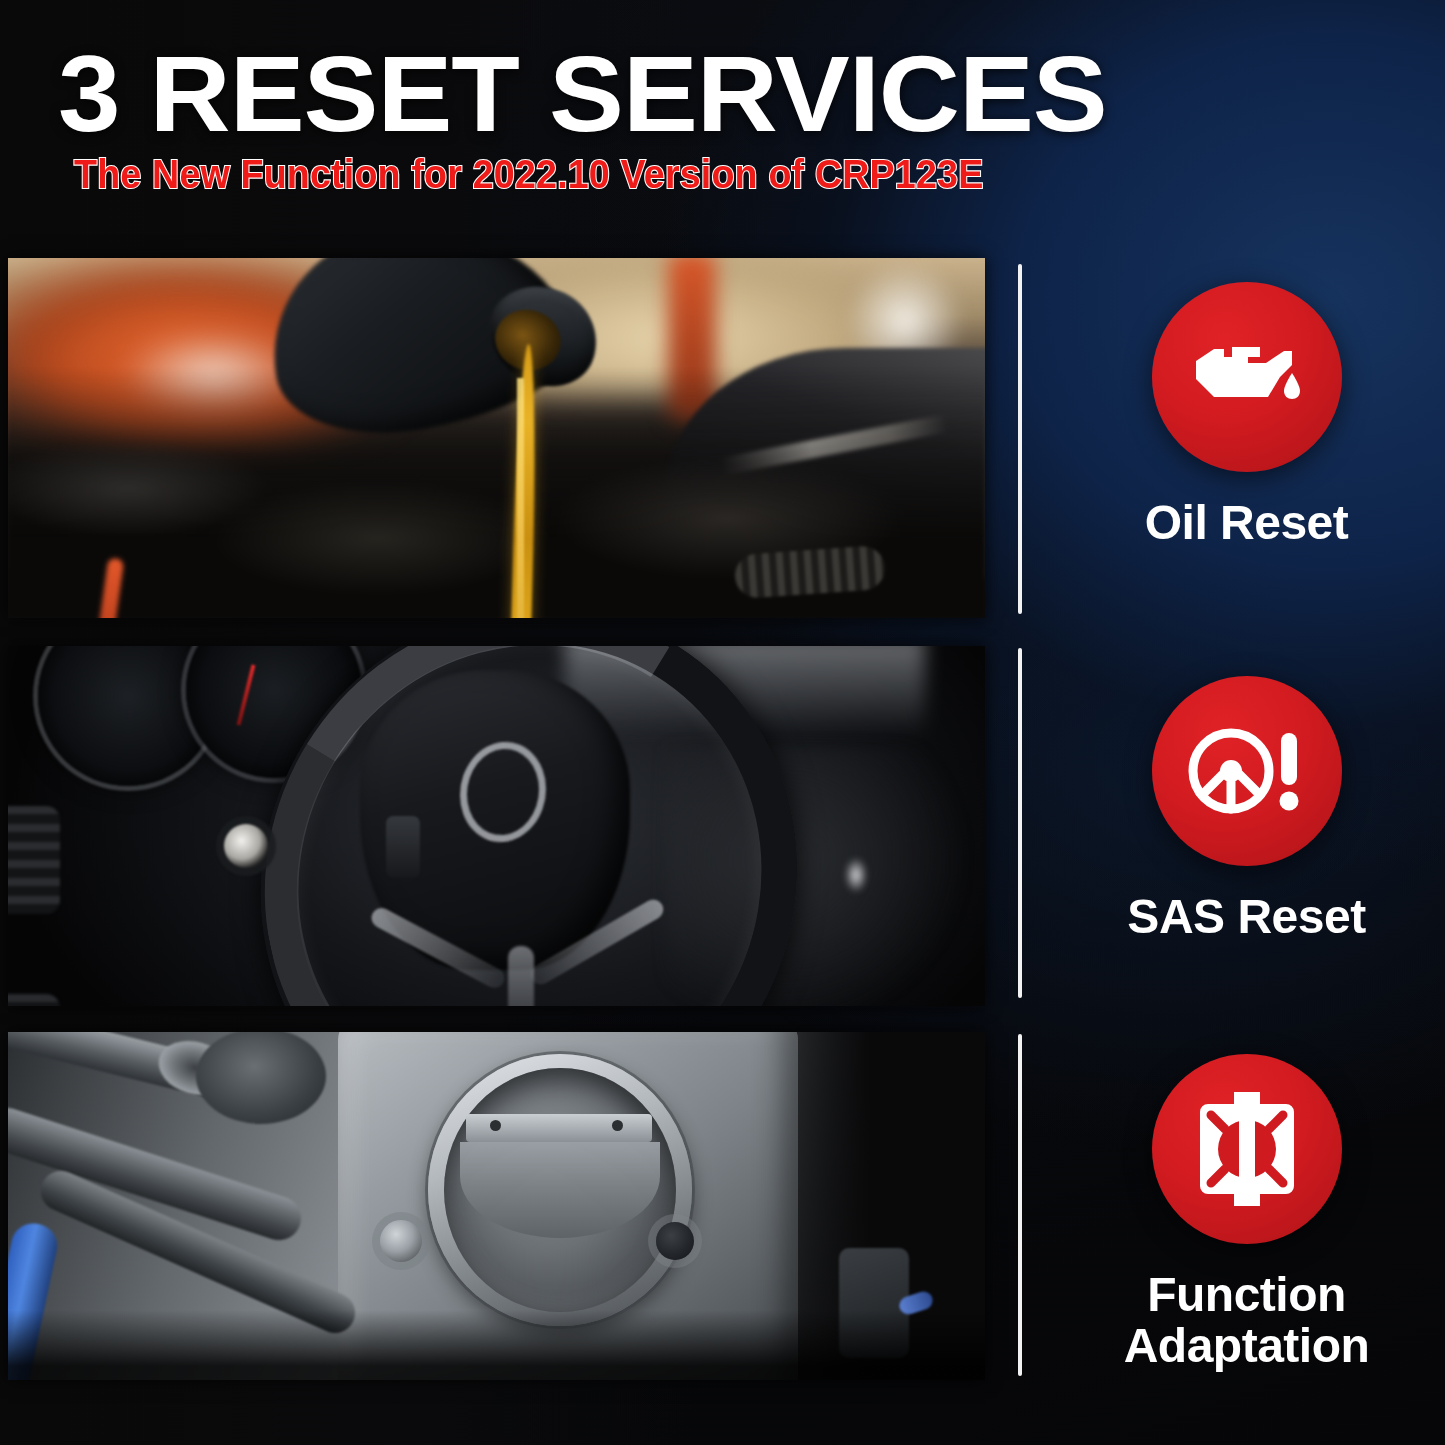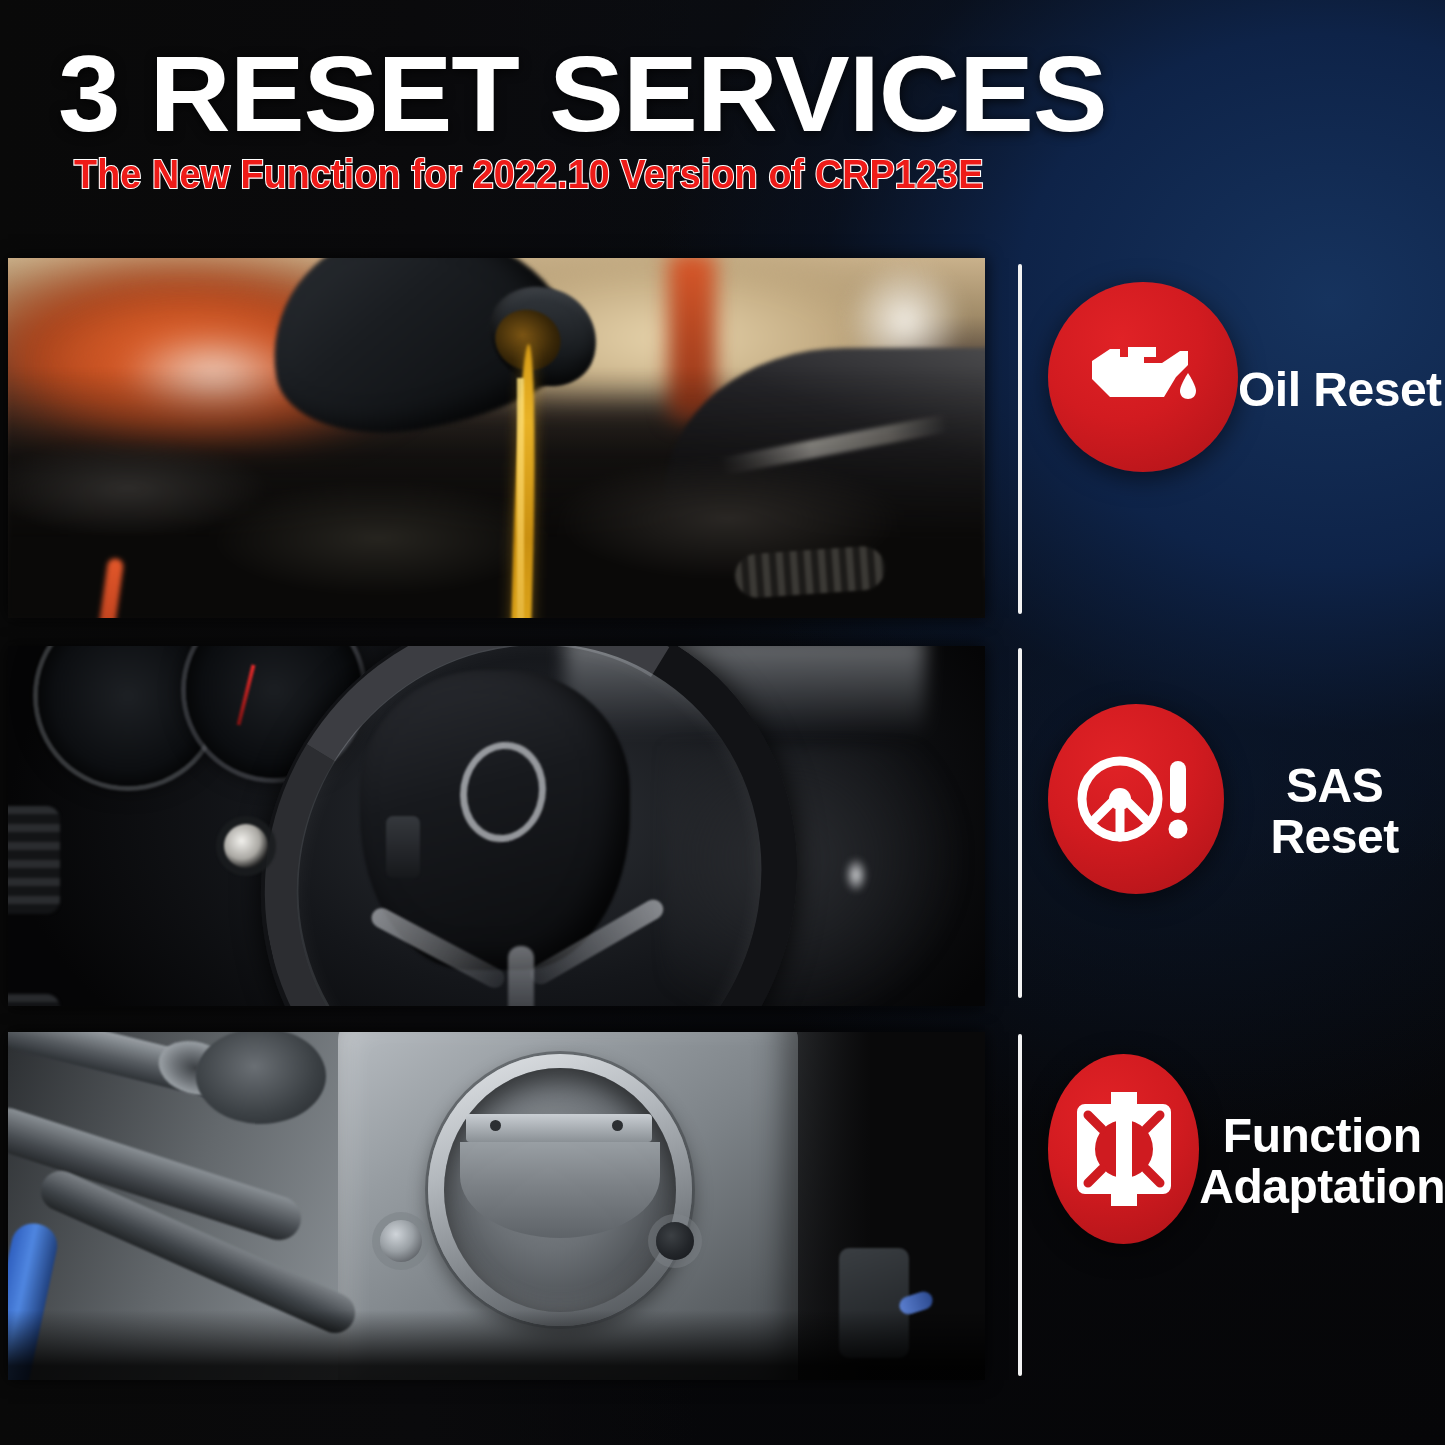--- a/index.html
+++ b/index.html
@@ -407,25 +407,25 @@
   #divider-1 { top: 264px;  height: 350px; }
   #divider-2 { top: 648px;  height: 350px; }
   #divider-3 { top: 1034px; height: 342px; }
 
   
   .feature {
     position: absolute;
     left: 1048px;
     width: 397px;
     display: flex;
-    flex-direction: row;
+    flex-direction: column;
     align-items: center;
   }
   #feature-oil      { top: 282px; }
-  #feature-sas      { top: 704px; align-items: center; }
+  #feature-sas      { top: 676px; align-items: center; }
   #feature-throttle { top: 1054px; }
 
   .icon-circle {
     width: 190px;
     height: 190px;
     border-radius: 50%;
     background: radial-gradient(circle at 38% 30%, #e02226 0%, #d21b20 45%, #ad1318 100%);
     display: flex;
     align-items: center;
     justify-content: center;

